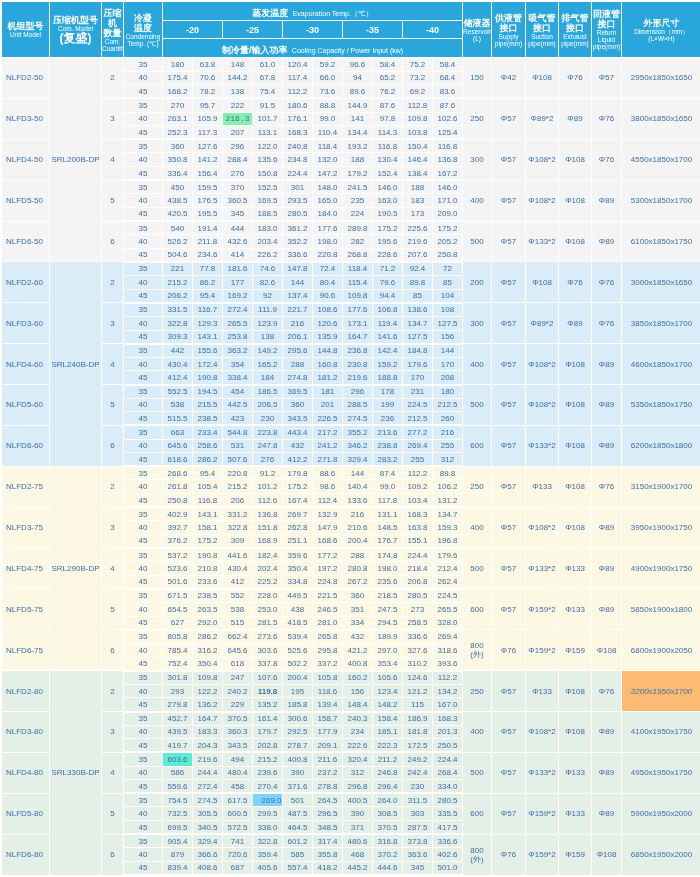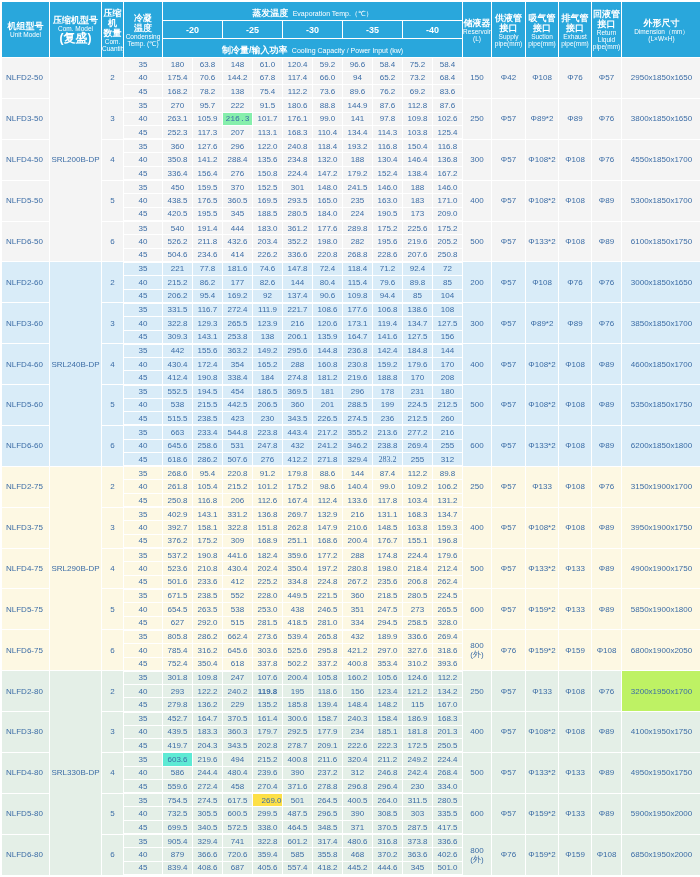--- a/index.html
+++ b/index.html
@@ -592,21 +592,21 @@
       </tr>
       <tr class="model-end">
         <td style="background: rgb(217, 236, 248);">45</td>
         <td style="background: rgb(217, 236, 248);">618.6</td>
         <td style="background: rgb(217, 236, 248);">286.2</td>
         <td style="background: rgb(217, 236, 248);">507.6</td>
         <td style="background: rgb(217, 236, 248);">276</td>
         <td style="background: rgb(217, 236, 248);">412.2</td>
         <td style="background: rgb(217, 236, 248);">271.8</td>
         <td style="background: rgb(217, 236, 248);">329.4</td>
-        <td style="background: rgb(217, 236, 248); font-family: Liberation Serif, serif;">283.2</td>
+        <td style="background: rgb(217, 236, 248);">283.2</td>
         <td style="background: rgb(217, 236, 248);">255</td>
         <td style="background: rgb(217, 236, 248);">312</td>
       </tr>
       <tr>
         <td rowspan="3" class="model-name" style="background: rgb(253, 248, 227);">NLFD2-75</td>
         <td rowspan="15" class="com-model" style="background: rgb(253, 248, 227);">SRL290B-DP</td>
         <td rowspan="3" style="background: rgb(253, 248, 227);">2</td>
         <td style="background: rgb(253, 248, 227);">35</td>
         <td style="background: rgb(253, 248, 227);">268.6</td>
         <td style="background: rgb(253, 248, 227);">95.4</td>
@@ -853,21 +853,21 @@
         <td style="background: rgb(228, 239, 231);">105.8</td>
         <td style="background: rgb(228, 239, 231);">160.2</td>
         <td style="background: rgb(228, 239, 231);">105.6</td>
         <td style="background: rgb(228, 239, 231);">124.6</td>
         <td style="background: rgb(228, 239, 231);">112.2</td>
         <td rowspan="3" style="background: rgb(228, 239, 231);">250</td>
         <td rowspan="3" style="background: rgb(228, 239, 231);">Φ57</td>
         <td rowspan="3" style="background: rgb(228, 239, 231);">Φ133</td>
         <td rowspan="3" style="background: rgb(228, 239, 231);">Φ108</td>
         <td rowspan="3" style="background: rgb(228, 239, 231);">Φ76</td>
-        <td rowspan="3" style="background: #bef264;">3200x1950x1700</td>
+        <td rowspan="3" style="background: #fdba74; font-style: italic;">3200x1950x1700</td>
       </tr>
       <tr>
         <td style="background: rgb(228, 239, 231);">40</td>
         <td style="background: rgb(228, 239, 231);">293</td>
         <td style="background: rgb(228, 239, 231);">122.2</td>
         <td style="background: rgb(228, 239, 231);">240.2</td>
         <td style="background: rgb(228, 239, 231); font-weight: bold;">119.8</td>
         <td style="background: rgb(228, 239, 231);">195</td>
         <td style="background: rgb(228, 239, 231);">118.6</td>
         <td style="background: rgb(228, 239, 231);">156</td>
@@ -982,21 +982,21 @@
         <td style="background: rgb(228, 239, 231);">230</td>
         <td style="background: rgb(228, 239, 231);">334.0</td>
       </tr>
       <tr>
         <td rowspan="3" class="model-name" style="background: rgb(228, 239, 231);">NLFD5-80</td>
         <td rowspan="3" style="background: rgb(228, 239, 231);">5</td>
         <td style="background: rgb(228, 239, 231);">35</td>
         <td style="background: rgb(228, 239, 231);">754.5</td>
         <td style="background: rgb(228, 239, 231);">274.5</td>
         <td style="background: rgb(228, 239, 231);">617.5</td>
-        <td style="background: #fde047; padding-left: 8px;">269.0</td>
+        <td style="background: #7dd3fc; padding-left: 8px;">269.0</td>
         <td style="background: rgb(228, 239, 231);">501</td>
         <td style="background: rgb(228, 239, 231);">264.5</td>
         <td style="background: rgb(228, 239, 231);">400.5</td>
         <td style="background: rgb(228, 239, 231);">264.0</td>
         <td style="background: rgb(228, 239, 231);">311.5</td>
         <td style="background: rgb(228, 239, 231);">280.5</td>
         <td rowspan="3" style="background: rgb(228, 239, 231);">600</td>
         <td rowspan="3" style="background: rgb(228, 239, 231);">Φ57</td>
         <td rowspan="3" style="background: rgb(228, 239, 231);">Φ159*2</td>
         <td rowspan="3" style="background: rgb(228, 239, 231);">Φ133</td>

